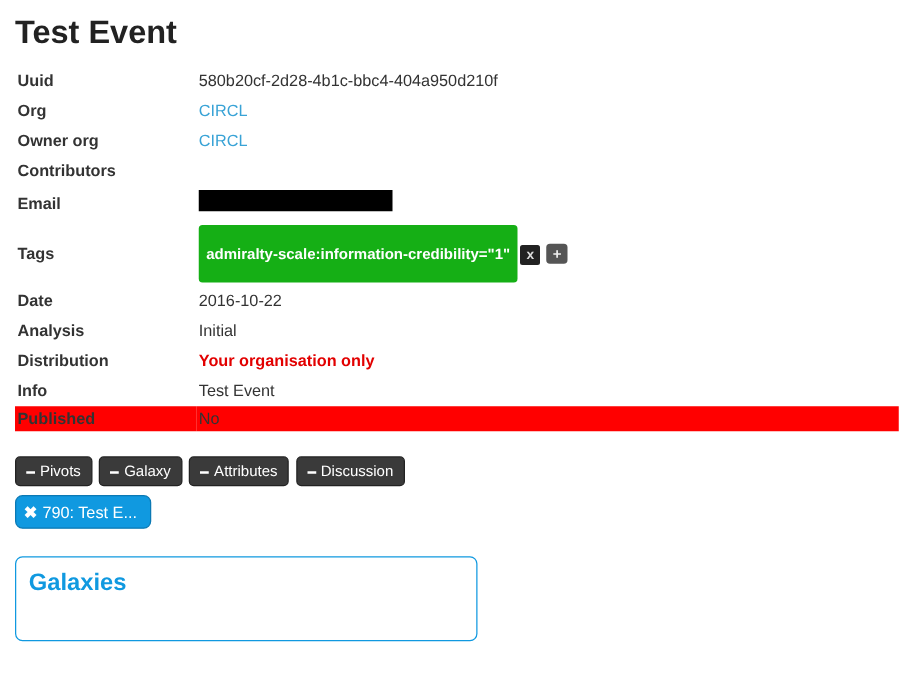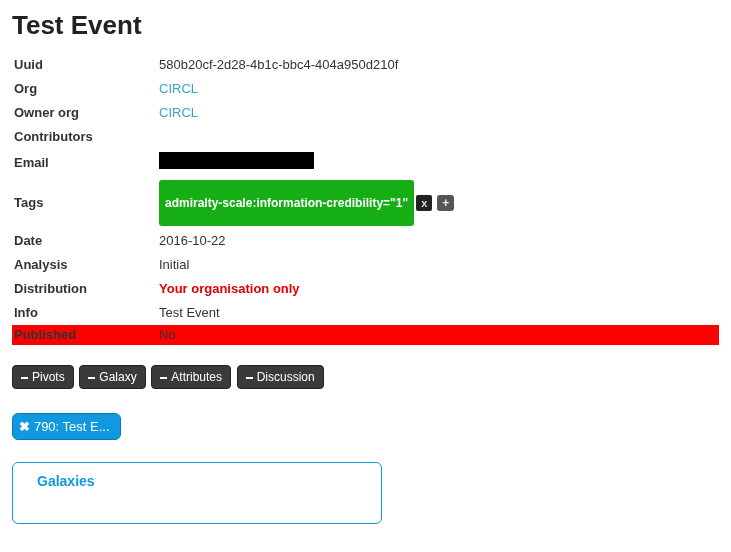--- a/index.html
+++ b/index.html
@@ -96,44 +96,44 @@
   }
   .tab-btn .toggle-icon {
     display: inline-block;
     width: 7px;
     border-top: 2px solid #fff;
     margin-right: 4px;
     vertical-align: middle;
   }
   .pivot-pill {
     display: inline-block;
-    margin-top: 24px;
+    margin-top: 7px;
     background: #1099e0;
     color: #fff;
     font-size: 13px;
     padding: 5px 10px 5px 6px;
     border-radius: 6px;
     border: 1px solid #0b79b4;
     cursor: pointer;
   }
   .pivot-pill .close-x {
     font-weight: bold;
     margin-right: 4px;
   }
   .galaxy-panel {
     margin-top: 22px;
     width: 370px;
     border: 1px solid #1099e0;
     border-radius: 6px;
     padding: 10px 10px 12px 10px;
   }
   .galaxy-panel h3 {
-    margin: 0 0 22px 14px;
+    margin: 0 0 22px 0;
     color: #1099e0;
-    font-size: 14px;
+    font-size: 19px;
     font-weight: bold;
   }
 </style>
 </head>
 <body>
 
 <h2 class="title">Test Event</h2>
 
 <table class="meta-table">
   <tbody>

